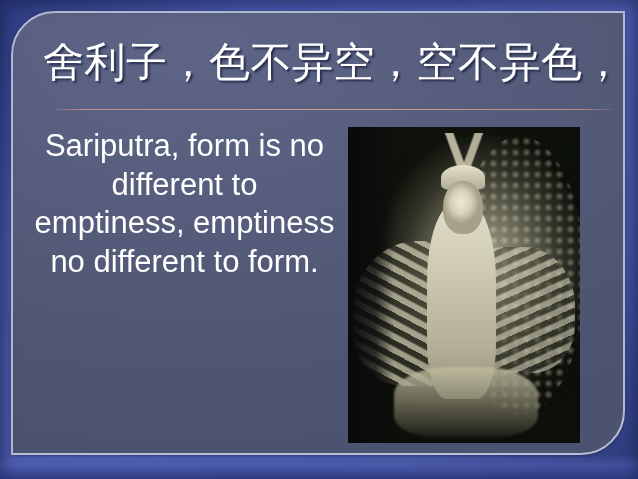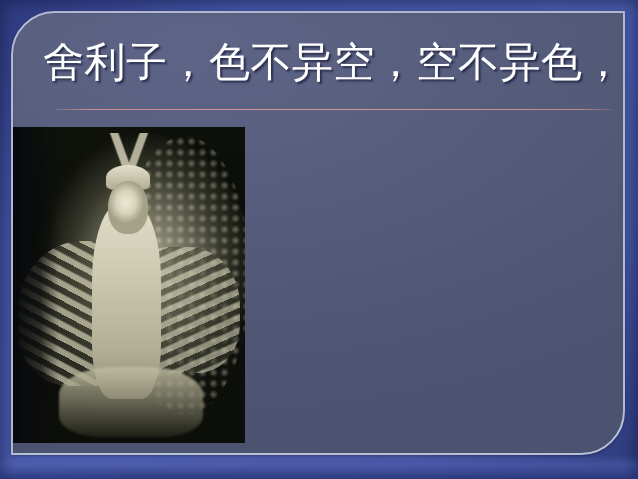--- a/index.html
+++ b/index.html
@@ -254,20 +254,23 @@
 
   <div id="panel">
 
     <div id="title-area">
       <div id="title">舍利子，色不异空，空不异色，</div>
       <div id="title-rule"></div>
     </div>
 
     <div id="body-row">
 
+      <div id="text-col">
+        <p id="body-text">Sariputra, form is no different to emptiness, emptiness no different to form.</p>
+      </div>
 
       <div id="picture-col">
         <div id="picture">
           <div id="pic-dark-bg"></div>
           <div id="pic-halo"></div>
           <div id="pic-halo-texture"></div>
           <div id="pic-arms-left"></div>
           <div id="pic-arms-right"></div>
           <div id="pic-top-arms"></div>
           <div id="pic-body"></div>

